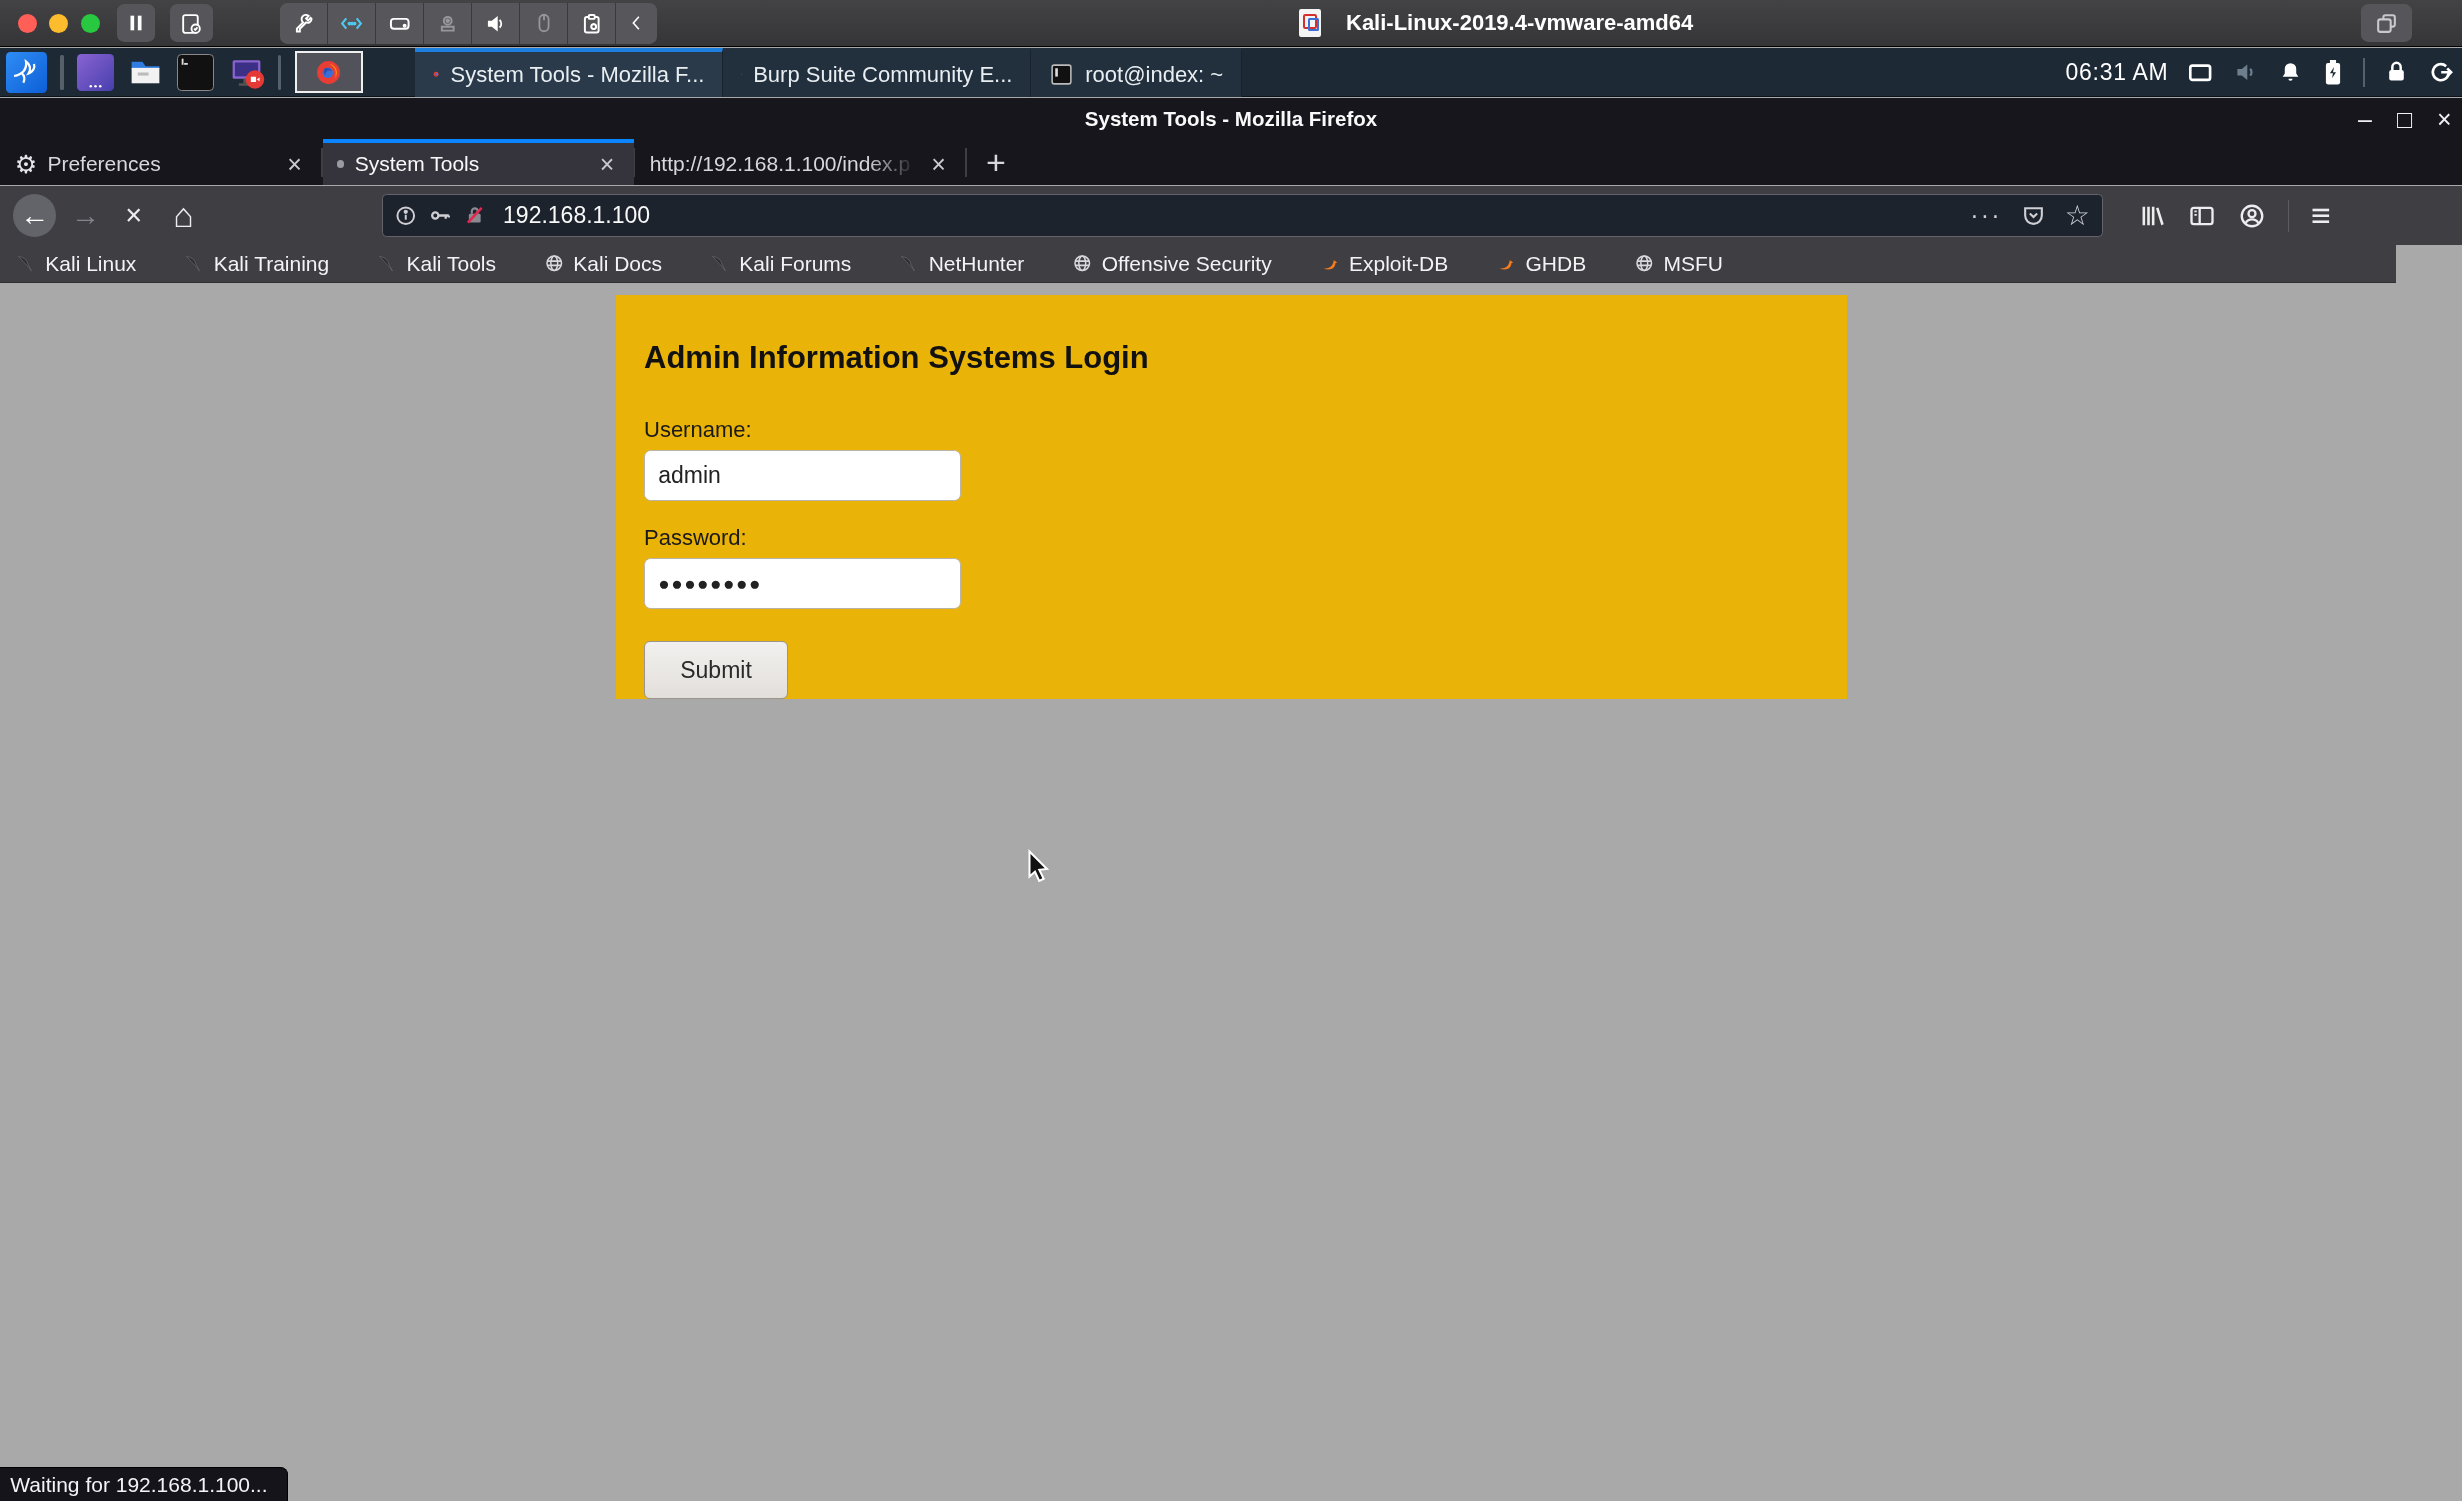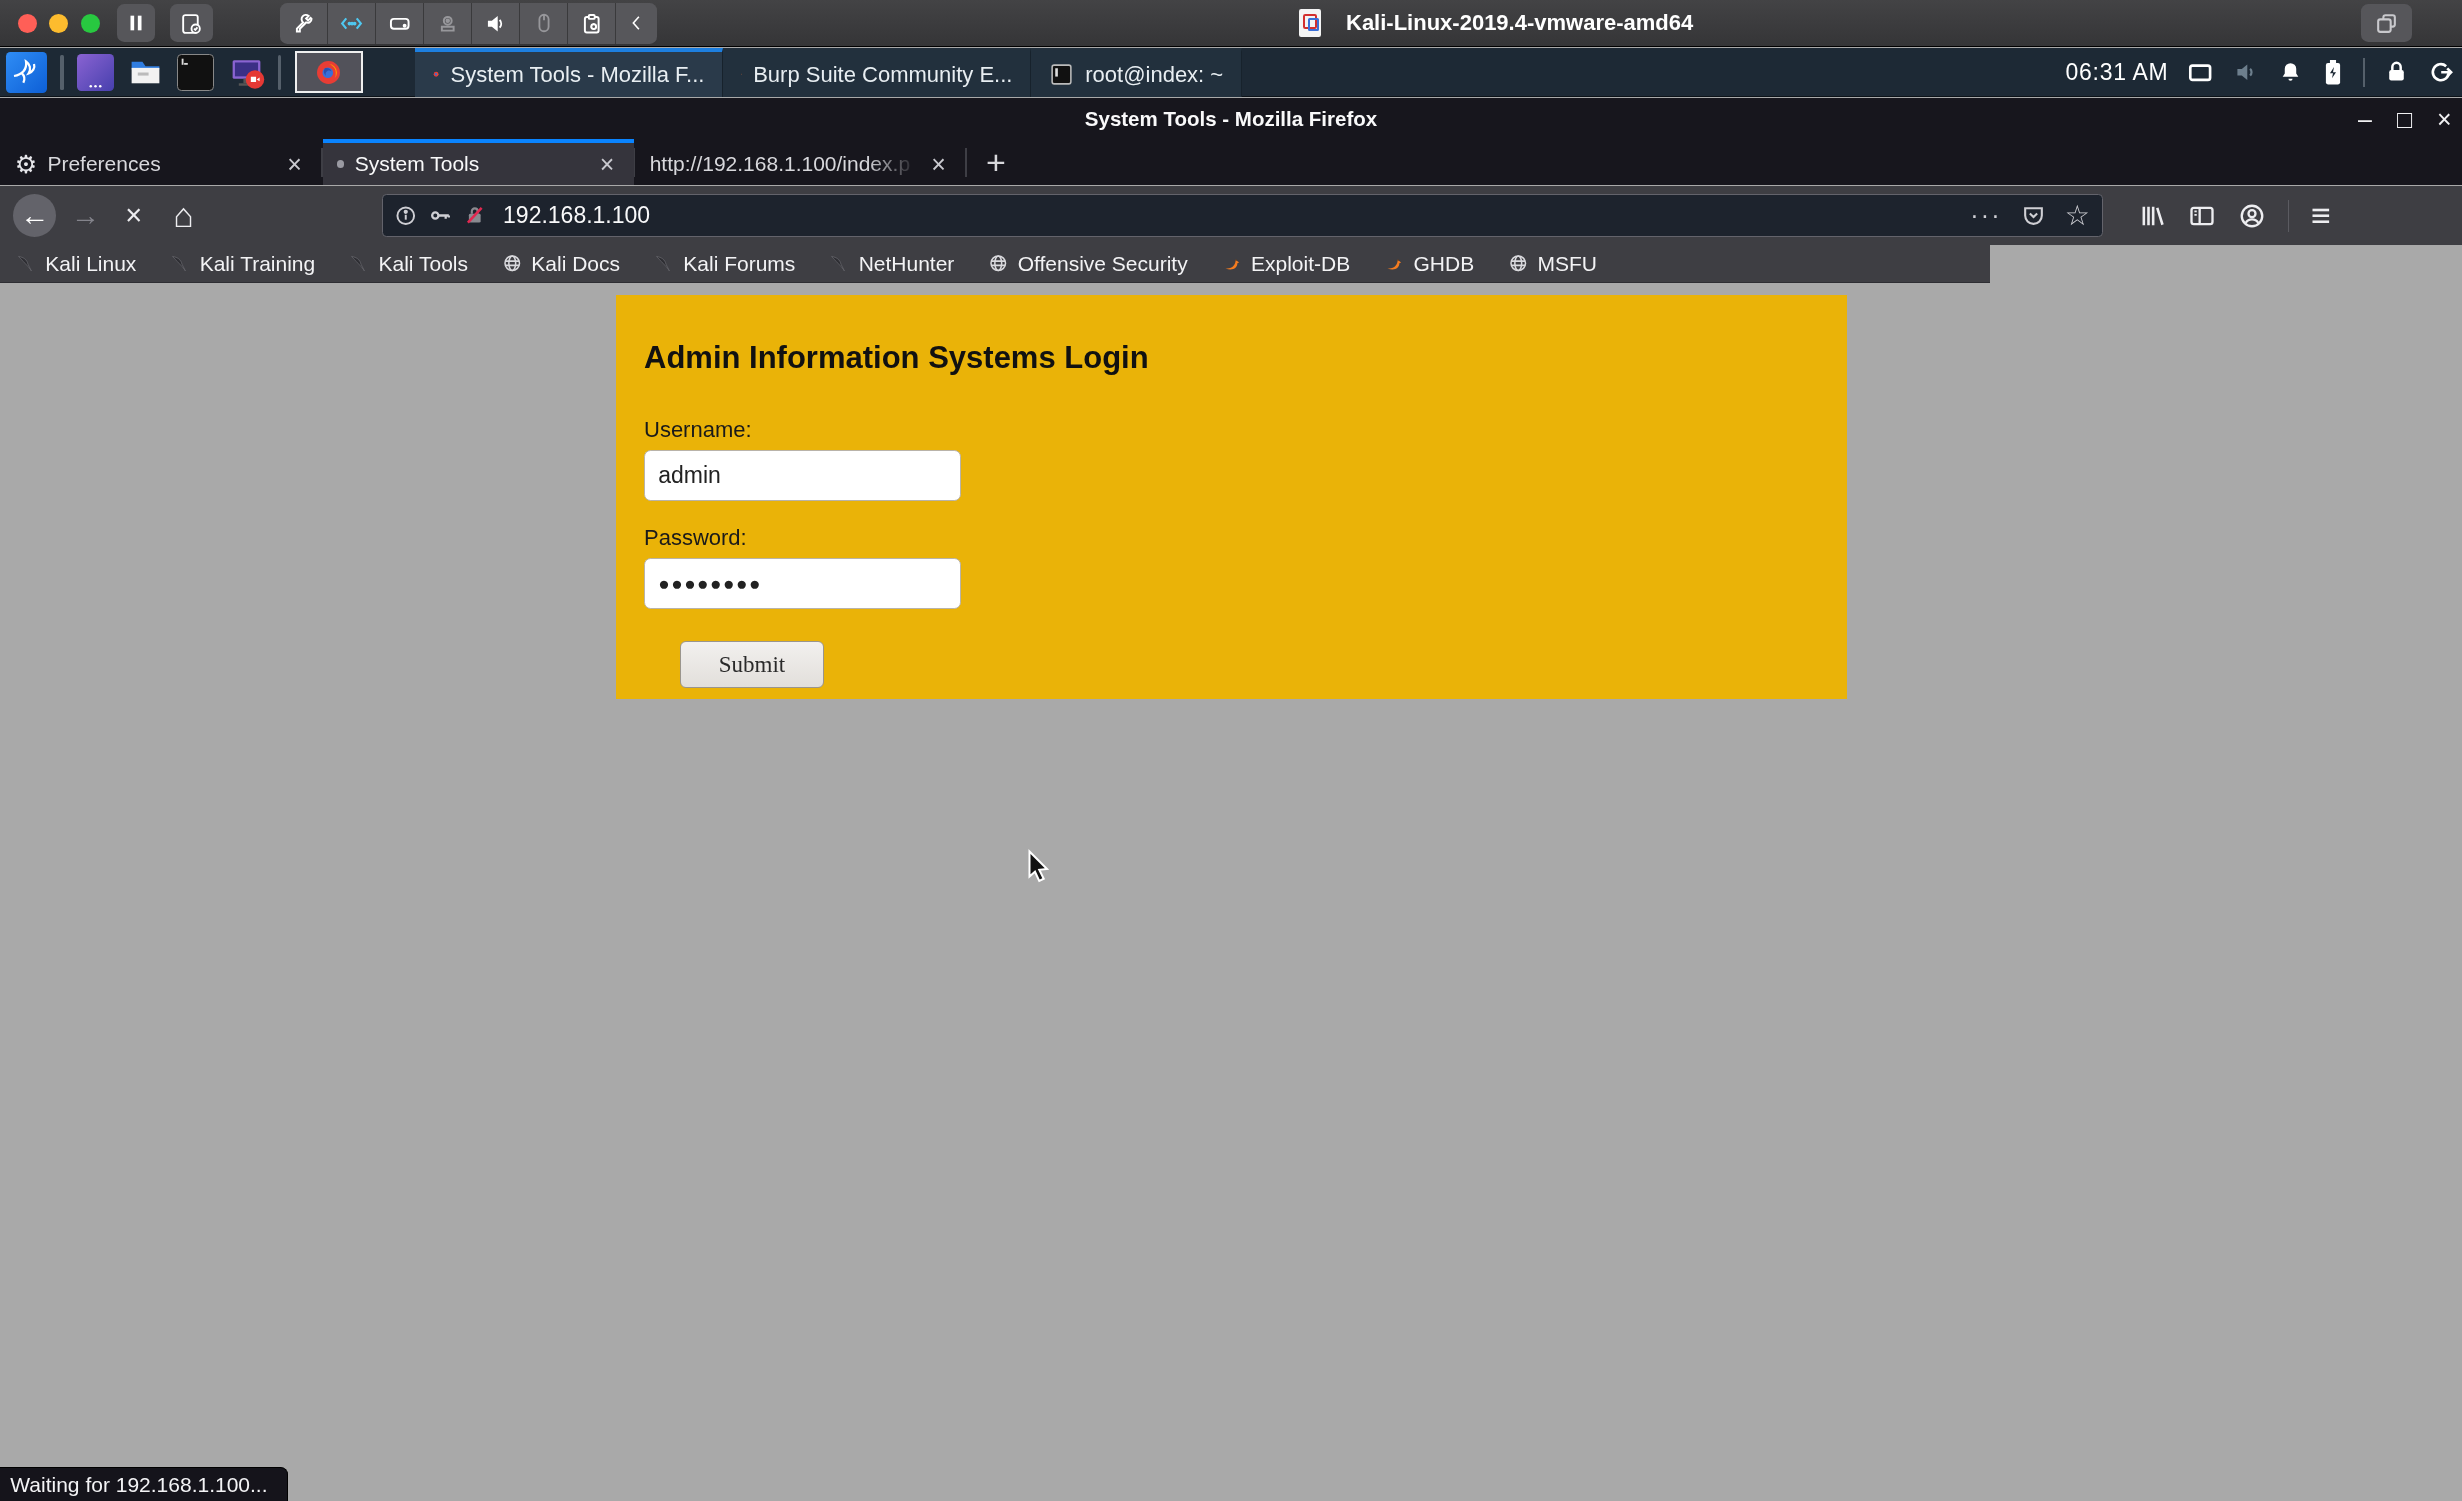--- a/index.html
+++ b/index.html
@@ -83,38 +83,38 @@
     border:1.5px solid #63636b; border-radius:4.4px; display:flex; align-items:center; padding:0 11.7px; }
   .url-ico { display:flex; align-items:center; margin-right:10.3px; }
   .url-text { color:#f9f9fa; font-size:23px; margin-left:5.9px; flex:1; }
   .url-right { display:flex; align-items:center; gap:19px; color:#cfcfd4; }
   .dots3 { font-size:25px; letter-spacing:2.2px; }
   .star { font-size:28px; }
   .nav-right { display:flex; align-items:center; gap:22px; margin-left:35px; color:#ededf0; }
   .navdiv { width:1.5px; height:32px; background:#5b5b61; }
   .burger { font-size:34px; }
 
-  .bmbar { position:absolute; left:0; top:245px; width:1990px; height:38px; background:#3e3e43;
-    display:flex; align-items:center; gap:34px; padding:0 16px; border-bottom:0.7px solid #2e2e33; }
+  .bmbar { position:absolute; left:0; top:245px; width:2396px; height:38px; background:#3e3e43;
+    display:flex; align-items:center; gap:48px; padding:0 16px; border-bottom:0.7px solid #2e2e33; }
   .bm { display:flex; align-items:center; gap:8.8px; color:#f3f3f5; font-size:21px; white-space:nowrap; }
 
   
   .content { position:absolute; left:0; top:284px; width:2462px; height:1217px; background:#a9a9a9; }
   .card { position:absolute; left:616px; top:11px; width:1231px; height:404px; background:#eab308; }
   .card h1 { margin:45px 0 0 28px; font-size:31px; color:#111; }
   .form { margin:41px 0 0 28px; }
   .flabel { font-size:22px; color:#1a1a1a; margin-bottom:7.3px; }
   .finput { width:317px; height:51px; border:1.5px solid #b9b3a9; border-radius:6.6px;
     font-size:23px; color:#222; padding:0 13.2px; background:#fff; outline:none;
     font-family:"Liberation Sans", sans-serif; }
   .pw { font-weight:bold; letter-spacing:1.5px; font-size:19px; }
   .gap { height:23.5px; }
-  .submit { margin-top:32px; width:144px; height:47px; background:linear-gradient(#f2f0ee,#e2dfdb);
+  .submit { margin-top:32px; width:144px; height:58px; background:linear-gradient(#f2f0ee,#e2dfdb);
     border:1.5px solid #9a958d; border-radius:5.9px; font-size:23px; color:#2a2a2a;
-    font-family:Liberation Serif, serif;margin-left:36px; }
+    font-family:Liberation Sans, sans-serif; }
 
   .statusbubble { position:absolute; left:0; bottom:0; height:34px; background:#15141b;
     border:1.5px solid #000; border-left:none; border-bottom:none; border-radius:0 7.3px 0 0;
     color:#f4f4f6; font-size:21px; display:flex; align-items:center; padding:0 19px 0 10.3px; }
 
   .cursor { position:absolute; left:1024px; top:565px; }
 </style>
 </head>
 <body>
 

